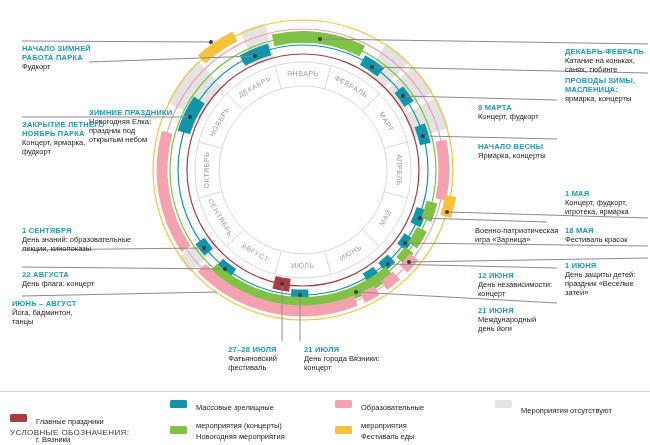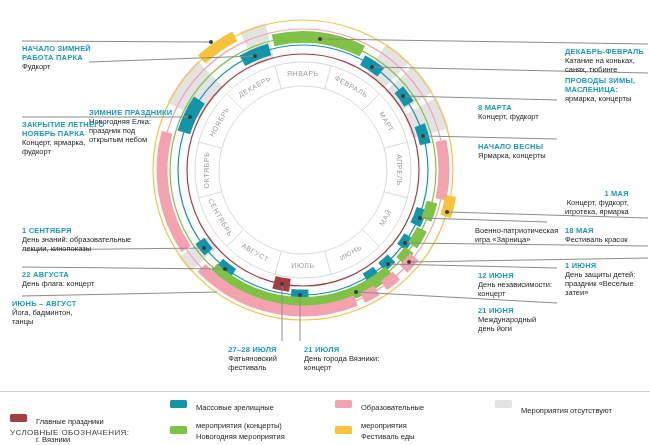--- a/index.html
+++ b/index.html
@@ -164,21 +164,21 @@
         <div class="co-body">санях, тюбинге</div>
       </div>
       <div class="callout" style="left: 478px; top: 103px;">
         <div class="co-head">8 МАРТА</div>
         <div class="co-body">Концерт, фудкорт</div>
       </div>
       <div class="callout" style="left: 478px; top: 142px;">
         <div class="co-head">НАЧАЛО ВЕСНЫ</div>
         <div class="co-body">Ярмарка, концерты</div>
       </div>
-      <div class="callout" style="left: 565px; top: 189px; text-align: right;">
+      <div class="callout" style="left: 565px; top: 189px;">
         <div class="co-head">1 МАЯ</div>
         <div class="co-body">Концерт, фудкорт,</div>
         <div class="co-body">игротека, ярмарка</div>
       </div>
       <div class="callout" style="left: 475px; top: 226px;">
         <div class="co-body">Военно-патриотическая</div>
         <div class="co-body">игра «Зарница»</div>
       </div>
       <div class="callout" style="left: 565px; top: 226px;">
         <div class="co-head">18 МАЯ</div>

